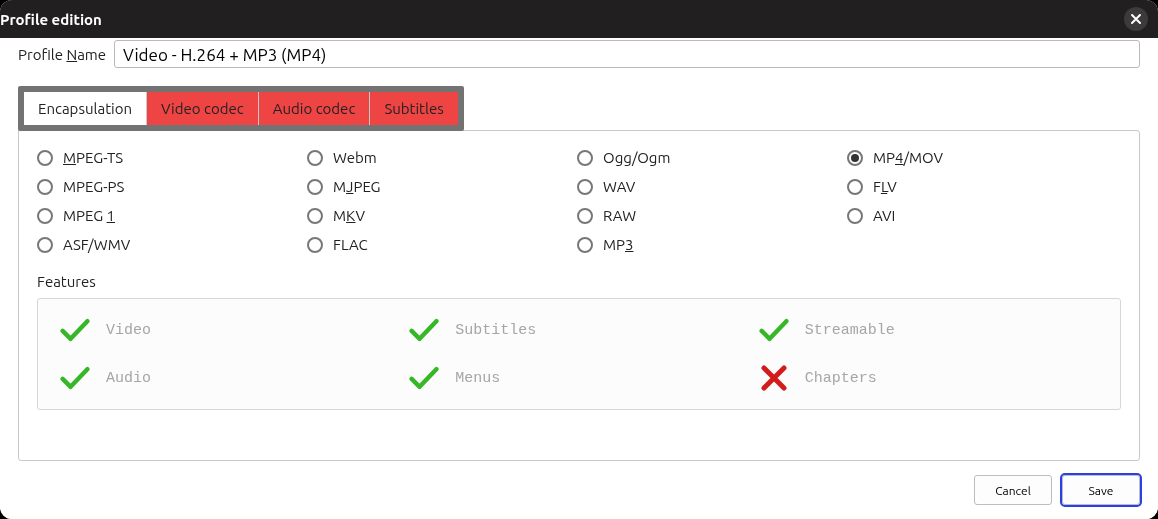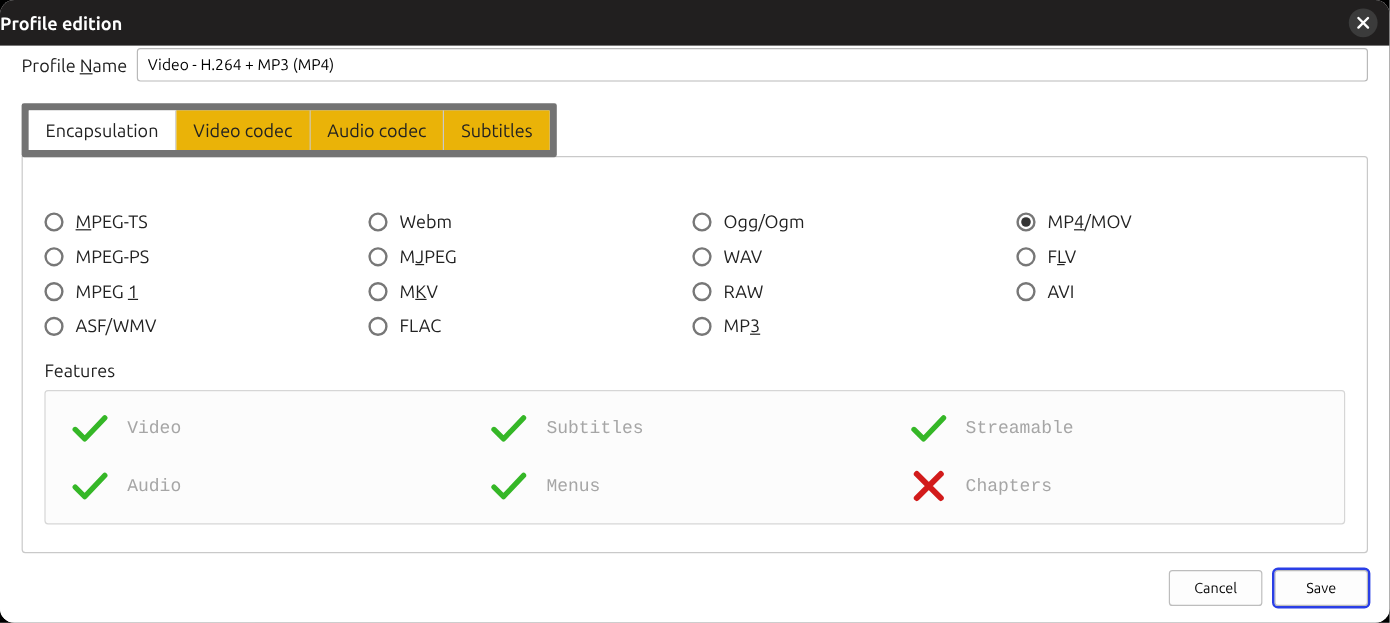--- a/index.html
+++ b/index.html
@@ -60,56 +60,55 @@
     margin-bottom: 18px;
   }
   .name-row label { white-space: nowrap; }
   .name-row .u { text-decoration: underline; }
   .name-row input {
     flex: 1;
     height: 28px;
     border: 1px solid #b9b9b9;
     border-radius: 3px;
     padding: 2px 8px;
-    font-size: 13px;
+    font-size: 17px;
     font-family: inherit;
   }
   .tabbar {
     display: flex;
     border: 6px solid #737373;
     border-radius: 2px;
     width: max-content;
     margin-bottom: -1px;
     position: relative;
     z-index: 2;
     background: #fff;
   }
   .tab {
     padding: 8px 14px;
     border-right: 1px solid #c9c9c9;
     cursor: pointer;
-    background: #eab308;
+    background: #ef4444;
     white-space: nowrap;
   }
   .tab:last-child { border-right: none; }
   .tab.active { background: #fff; }
   .panel {
     border: 1px solid #c9c9c9;
     border-radius: 0 3px 3px 3px;
     padding: 18px 18px 18px 18px;
     flex: 1;
     display: flex;
     flex-direction: column;
   }
   .radio-grid {
     display: grid;
     grid-template-columns: 270px 270px 270px auto;
     row-gap: 12px;
     margin-bottom: 20px;
-    margin-top: 27px;
   }
   .radio-item {
     display: flex;
     align-items: center;
     gap: 10px;
   }
   .radio {
     width: 16px;
     height: 16px;
     border: 2px solid #777;

